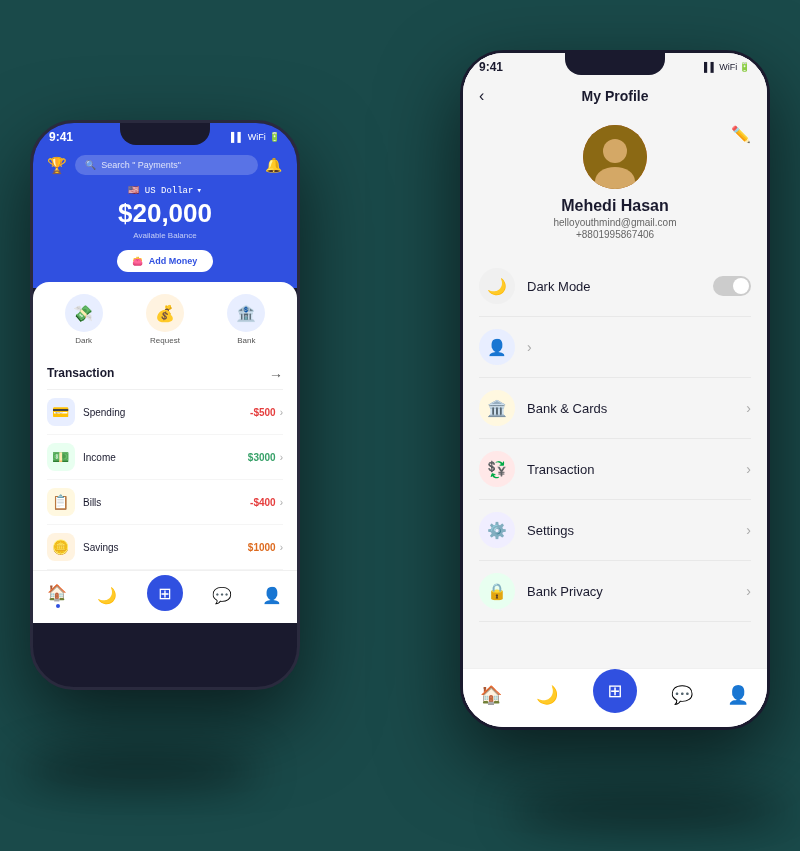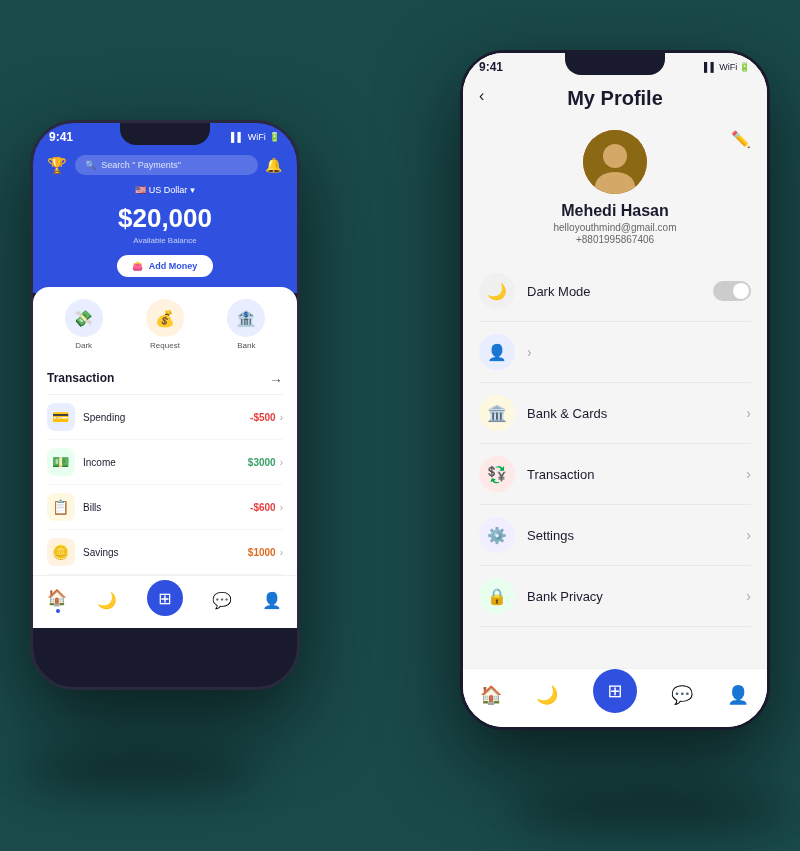--- a/index.html
+++ b/index.html
@@ -139,25 +139,26 @@
 
     .bell-icon {
       color: white;
       font-size: 14px;
     }
 
     .currency-label {
       text-align: center;
       color: white;
       font-size: 9px;
-      margin-bottom: 8px;
+      margin-bottom: 2px;
       display: flex;
       align-items: center;
       justify-content: center;
       gap: 3px;
+      font-family: Liberation Mono, monospace;
     }
 
     .balance-amount {
       text-align: center;
       color: white;
       font-size: 26px;
       font-weight: 800;
       margin-bottom: 2px;
     }
 
@@ -335,21 +336,21 @@
     }
 
     .p2-header-bar {
       background: #f5f5f5;
       text-align: center;
       padding: 6px 16px 10px;
       position: relative;
     }
 
     .p2-title {
-      font-size: 20px;
+      font-size: 14px;
       font-weight: 700;
       color: #1a1a2e;
     }
 
     .p2-back {
       position: absolute;
       left: 16px;
       top: 6px;
       font-size: 16px;
       color: #1a1a2e;
@@ -593,21 +594,21 @@
         <span class="t-name">Income</span>
         <span class="t-amount positive">$3000</span>
         <span class="t-chevron">›</span>
       </div>
 
       <div class="transaction-item">
         <div class="t-icon" style="background:#fff8e0;">
           <span>📋</span>
         </div>
         <span class="t-name">Bills</span>
-        <span class="t-amount negative">-$600</span>
+        <span class="t-amount negative">-$400</span>
         <span class="t-chevron">›</span>
       </div>
 
       <div class="transaction-item">
         <div class="t-icon" style="background:#fff3e0;">
           <span>🪙</span>
         </div>
         <span class="t-name">Savings</span>
         <span class="t-amount orange">$1000</span>
         <span class="t-chevron">›</span>

